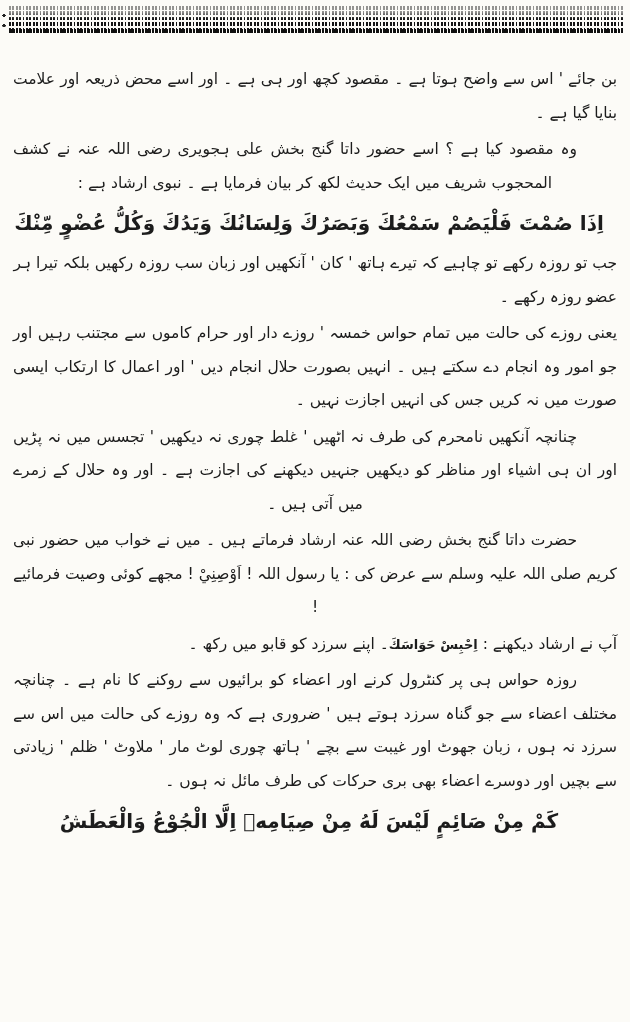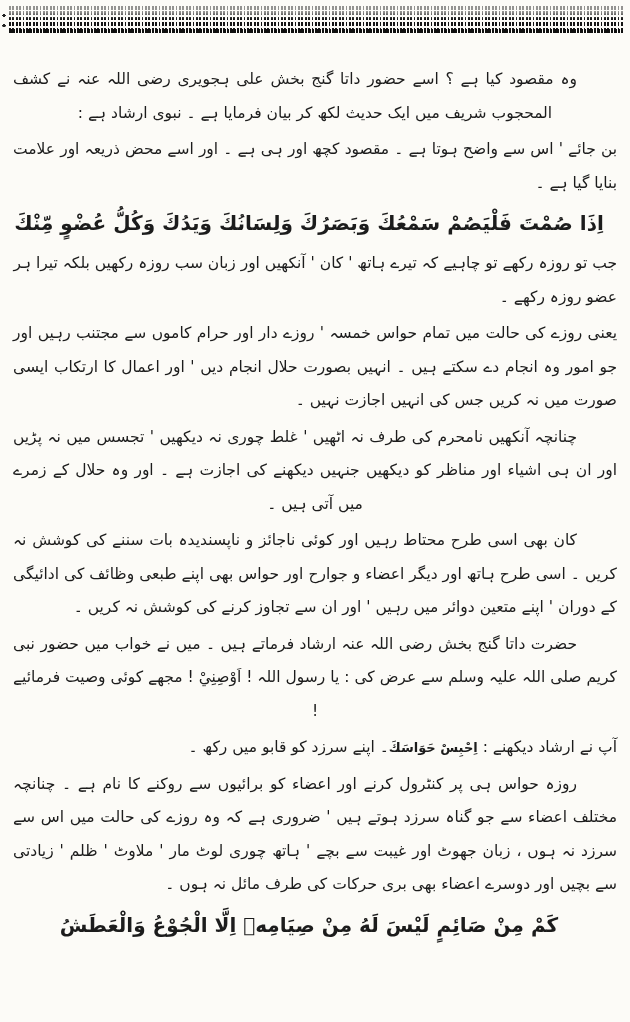--- a/index.html
+++ b/index.html
@@ -49,33 +49,32 @@
 </head>
 <body>
 
 <div class="page">
 
   <div class="hatch-band"></div>
   <div class="speck"></div>
 
   <div class="content">
 
+    <p class="u">بن جائے ' اس سے واضح ہوتا ہے ۔ مقصود کچھ اور ہی ہے ۔ اور اسے محض ذریعہ اور علامت بنایا گیا ہے ۔</p>
+
     <p class="u indent center-last">وہ مقصود کیا ہے ؟ اسے حضور داتا گنج بخش علی ہجویری رضی اللہ عنہ نے کشف المحجوب شریف میں ایک حدیث لکھ کر بیان فرمایا ہے ۔ نبوی ارشاد ہے :</p>
-
-    <p class="u">بن جائے ' اس سے واضح ہوتا ہے ۔ مقصود کچھ اور ہی ہے ۔ اور اسے محض ذریعہ اور علامت بنایا گیا ہے ۔</p>
 
     <p class="ar">اِذَا صُمْتَ فَلْيَصُمْ سَمْعُكَ وَبَصَرُكَ وَلِسَانُكَ وَيَدُكَ وَكُلُّ عُضْوٍ مِّنْكَ</p>
 
     <p class="u line-center">جب تو روزہ رکھے تو چاہیے کہ تیرے ہاتھ ' کان ' آنکھیں اور زبان سب روزہ رکھیں بلکہ تیرا ہر عضو روزہ رکھے ۔</p>
 
     <p class="u">یعنی روزے کی حالت میں تمام حواس خمسہ ' روزے دار اور حرام کاموں سے مجتنب رہیں اور جو امور وہ انجام دے سکتے ہیں ۔ انہیں بصورت حلال انجام دیں ' اور اعمال کا ارتکاب ایسی صورت میں نہ کریں جس کی انہیں اجازت نہیں ۔</p>
 
     <p class="u indent center-last">چنانچہ آنکھیں نامحرم کی طرف نہ اٹھیں ' غلط چوری نہ دیکھیں ' تجسس میں نہ پڑیں اور ان ہی اشیاء اور مناظر کو دیکھیں جنہیں دیکھنے کی اجازت ہے ۔ اور وہ حلال کے زمرے میں آتی ہیں ۔</p>
 
-    <p class="u indent">کان بھی اسی طرح محتاط رہیں اور کوئی ناجائز و ناپسندیدہ بات سننے کی کوشش نہ کریں ۔ اسی طرح ہاتھ اور دیگر اعضاء و جوارح اور حواس بھی اپنے طبعی وظائف کی ادائیگی کے دوران ' اپنے متعین دوائر میں رہیں ' اور ان سے تجاوز کرنے کی کوشش نہ کریں ۔</p>
 
     <p class="u indent center-last">حضرت داتا گنج بخش رضی اللہ عنہ ارشاد فرماتے ہیں ۔ میں نے خواب میں حضور نبی کریم صلی اللہ علیہ وسلم سے عرض کی : یا رسول اللہ ! اَوْصِنِيْ ! مجھے کوئی وصیت فرمائیے !</p>
 
     <p class="u line-center"><span>آپ نے ارشاد دیکھنے :</span> <span class="ar-inline">اِحْبِسْ حَوَاسَكَ</span><span>۔ اپنے سرزد کو قابو میں رکھ ۔</span></p>
 
     <p class="u indent">روزہ حواس ہی پر کنٹرول کرنے اور اعضاء کو برائیوں سے روکنے کا نام ہے ۔ چنانچہ مختلف اعضاء سے جو گناہ سرزد ہوتے ہیں ' ضروری ہے کہ وہ روزے کی حالت میں اس سے سرزد نہ ہوں ، زبان جھوٹ اور غیبت سے بچے ' ہاتھ چوری لوٹ مار ' ملاوٹ ' ظلم ' زیادتی سے بچیں اور دوسرے اعضاء بھی بری حرکات کی طرف مائل نہ ہوں ۔</p>
 
 
     <p class="ar">كَمْ مِنْ صَائِمٍ لَيْسَ لَهُ مِنْ صِيَامِهٖ اِلَّا الْجُوْعُ وَالْعَطَشُ</p>
 

